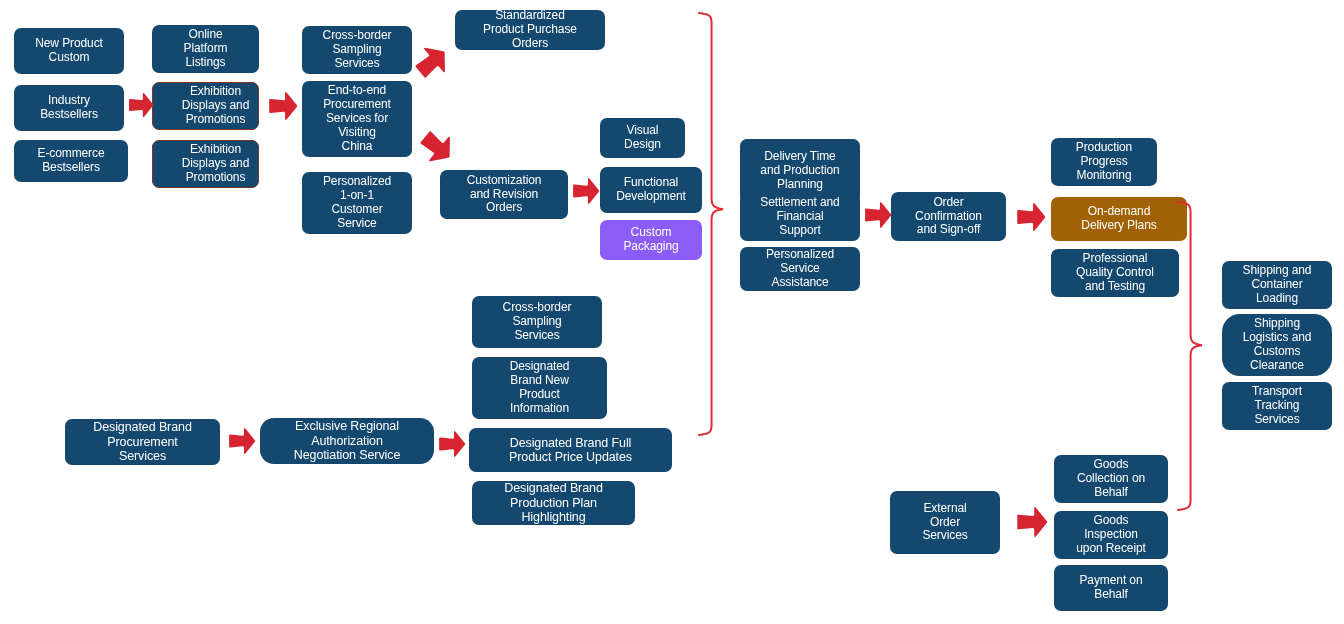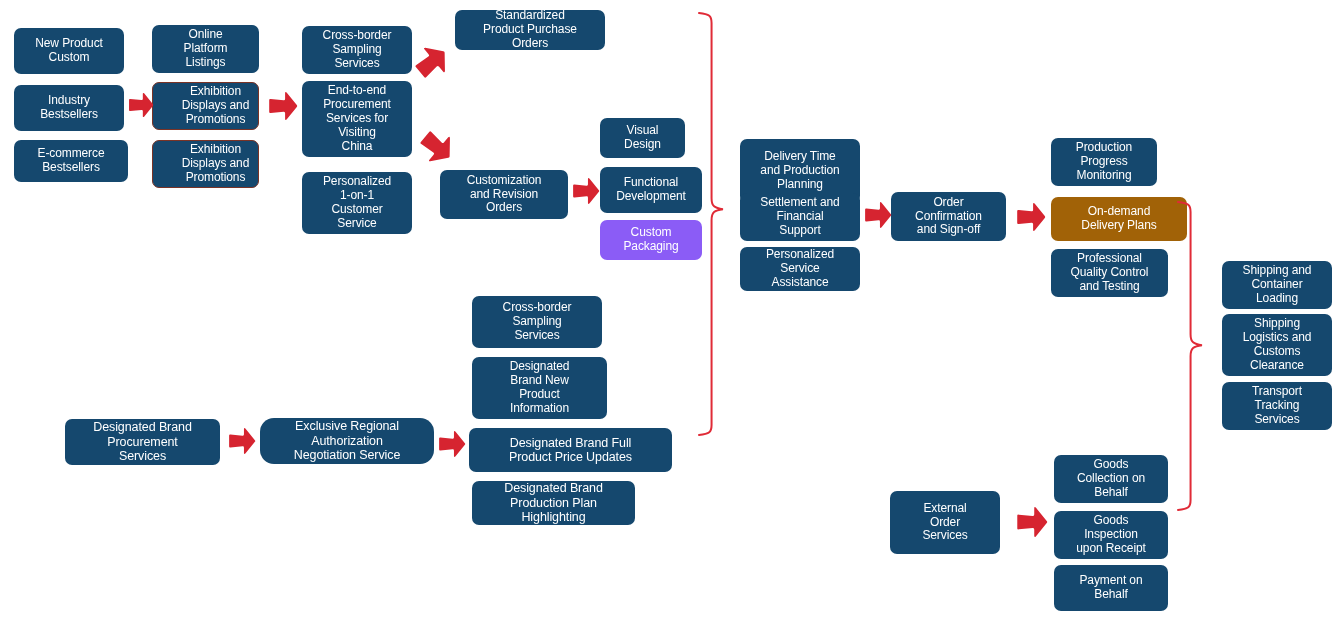--- a/index.html
+++ b/index.html
@@ -107,27 +107,27 @@
 Service
 Assistance</div>
     <div class="node" style="left: 891px; top: 192px; width: 115px; height: 49px; background: rgb(21, 72, 110); color: rgb(255, 255, 255);">Order
 Confirmation
 and Sign-off</div>
     <div class="node" style="left: 1051px; top: 138px; width: 106px; height: 48px; background: rgb(21, 72, 110); color: rgb(255, 255, 255);">Production
 Progress
 Monitoring</div>
     <div class="node" style="left: 1051px; top: 197px; width: 136px; height: 44px; background: #a16207; color: rgb(255, 255, 255);">On-demand
 Delivery Plans</div>
-    <div class="node" style="left: 1051px; top: 249px; width: 117px; height: 48px; background: rgb(21, 72, 110); color: rgb(255, 255, 255);">Professional
+    <div class="node" style="left: 1051px; top: 249px; width: 128px; height: 48px; background: rgb(21, 72, 110); color: rgb(255, 255, 255);">Professional
 Quality Control
 and Testing</div>
     <div class="node" style="left: 1222px; top: 261px; width: 110px; height: 48px; background: rgb(21, 72, 110); color: rgb(255, 255, 255);">Shipping and
 Container
 Loading</div>
-    <div class="node" style="left: 1222px; top: 314px; width: 110px; height: 62px; background: rgb(21, 72, 110); color: rgb(255, 255, 255);">Shipping
+    <div class="node" style="left: 1222px; top: 314px; width: 110px; height: 62px; background: rgb(21, 72, 110); color: rgb(255, 255, 255); border-radius: 18px;">Shipping
 Logistics and
 Customs
 Clearance</div>
     <div class="node" style="left: 1222px; top: 382px; width: 110px; height: 48px; background: rgb(21, 72, 110); color: rgb(255, 255, 255);">Transport
 Tracking
 Services</div>
     <div class="node small" style="left: 65px; top: 419px; width: 155px; height: 46px; background: rgb(21, 72, 110); color: rgb(255, 255, 255);">Designated Brand
 Procurement
 Services</div>
     <div class="node small" style="left: 260px; top: 418px; width: 174px; height: 46px; background: rgb(21, 72, 110); color: rgb(255, 255, 255); border-radius: 14px;">Exclusive Regional

